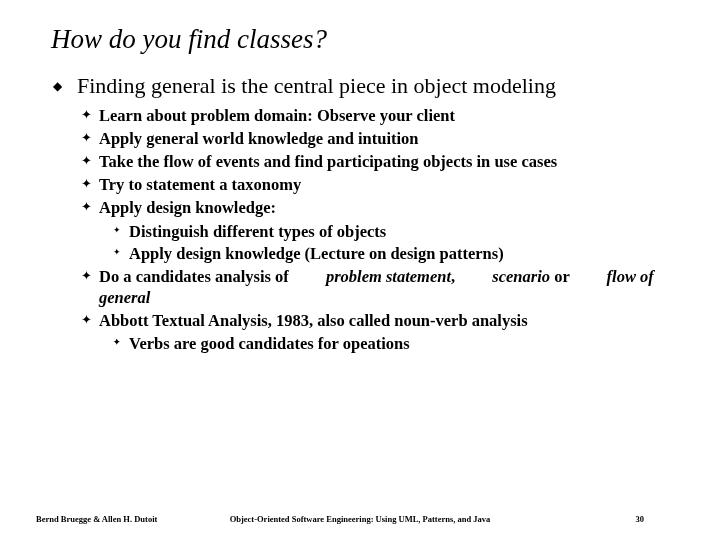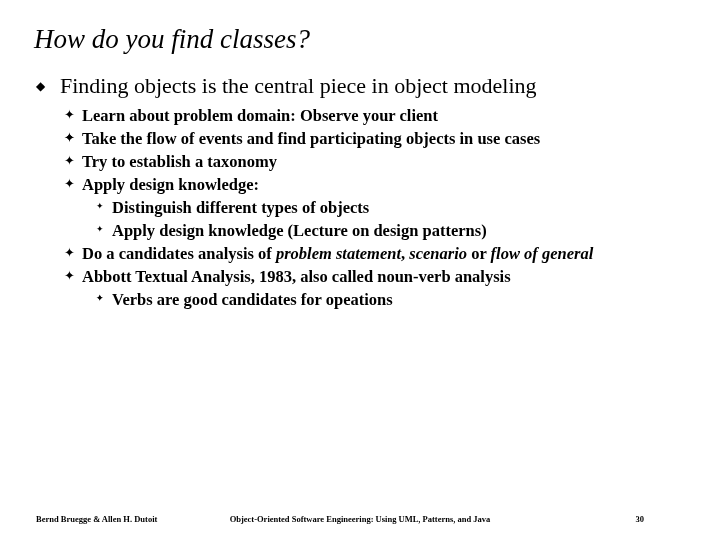--- a/index.html
+++ b/index.html
@@ -10,21 +10,21 @@
     background: #fff;
     font-family: "Times New Roman", Times, serif;
     color: #000;
     position: relative;
     box-sizing: border-box;
   }
   .slide {
     width: 720px;
     height: 540px;
     position: relative;
-    padding: 24px 34px 0 34px;
+    padding: 24px 34px 0 51px;
     box-sizing: border-box;
   }
   .title {
     font-style: italic;
     font-size: 27px;
     margin: 0 0 18px 0;
     font-weight: normal;
   }
   .lvl1 {
     font-size: 22px;
@@ -61,21 +61,21 @@
     padding-left: 78px;
     line-height: 1.28;
   }
   .lvl3 .bullet {
     position: absolute;
     left: 62px;
     top: 4px;
     font-size: 9px;
     font-weight: normal;
   }
-  .italic { font-style: italic; }
+  .italic { font-style: italic; margin-left: 33px; }
   .footer {
     position: absolute;
     left: 0;
     bottom: 16px;
     width: 680px;
     padding: 0 36px;
     box-sizing: border-box;
     font-size: 8.5px;
     font-weight: bold;
     display: flex;
@@ -92,37 +92,38 @@
 </style>
 </head>
 <body>
 
 <div class="slide">
 
   <h1 class="title">How do you find classes?</h1>
 
   <div class="lvl1">
     <span class="bullet">◆</span>
-    <span>Finding objects is the central piece in object modeling</span>
+    <span>Finding general is the central piece in object modeling</span>
   </div>
 
   <div class="lvl2">
     <span class="bullet">✦</span>
     <span>Learn about problem domain: Observe your client</span>
   </div>
   <div class="lvl2">
     <span class="bullet">✦</span>
+    <span>Apply general world knowledge and intuition</span>
   </div>
   <div class="lvl2">
     <span class="bullet">✦</span>
     <span>Take the flow of events and find participating objects in use cases</span>
   </div>
   <div class="lvl2">
     <span class="bullet">✦</span>
-    <span>Try to establish a taxonomy</span>
+    <span>Try to statement a taxonomy</span>
   </div>
   <div class="lvl2">
     <span class="bullet">✦</span>
     <span>Apply design knowledge:</span>
   </div>
 
   <div class="lvl3">
     <span class="bullet">✦</span>
     <span>Distinguish different types of objects</span>
   </div>

